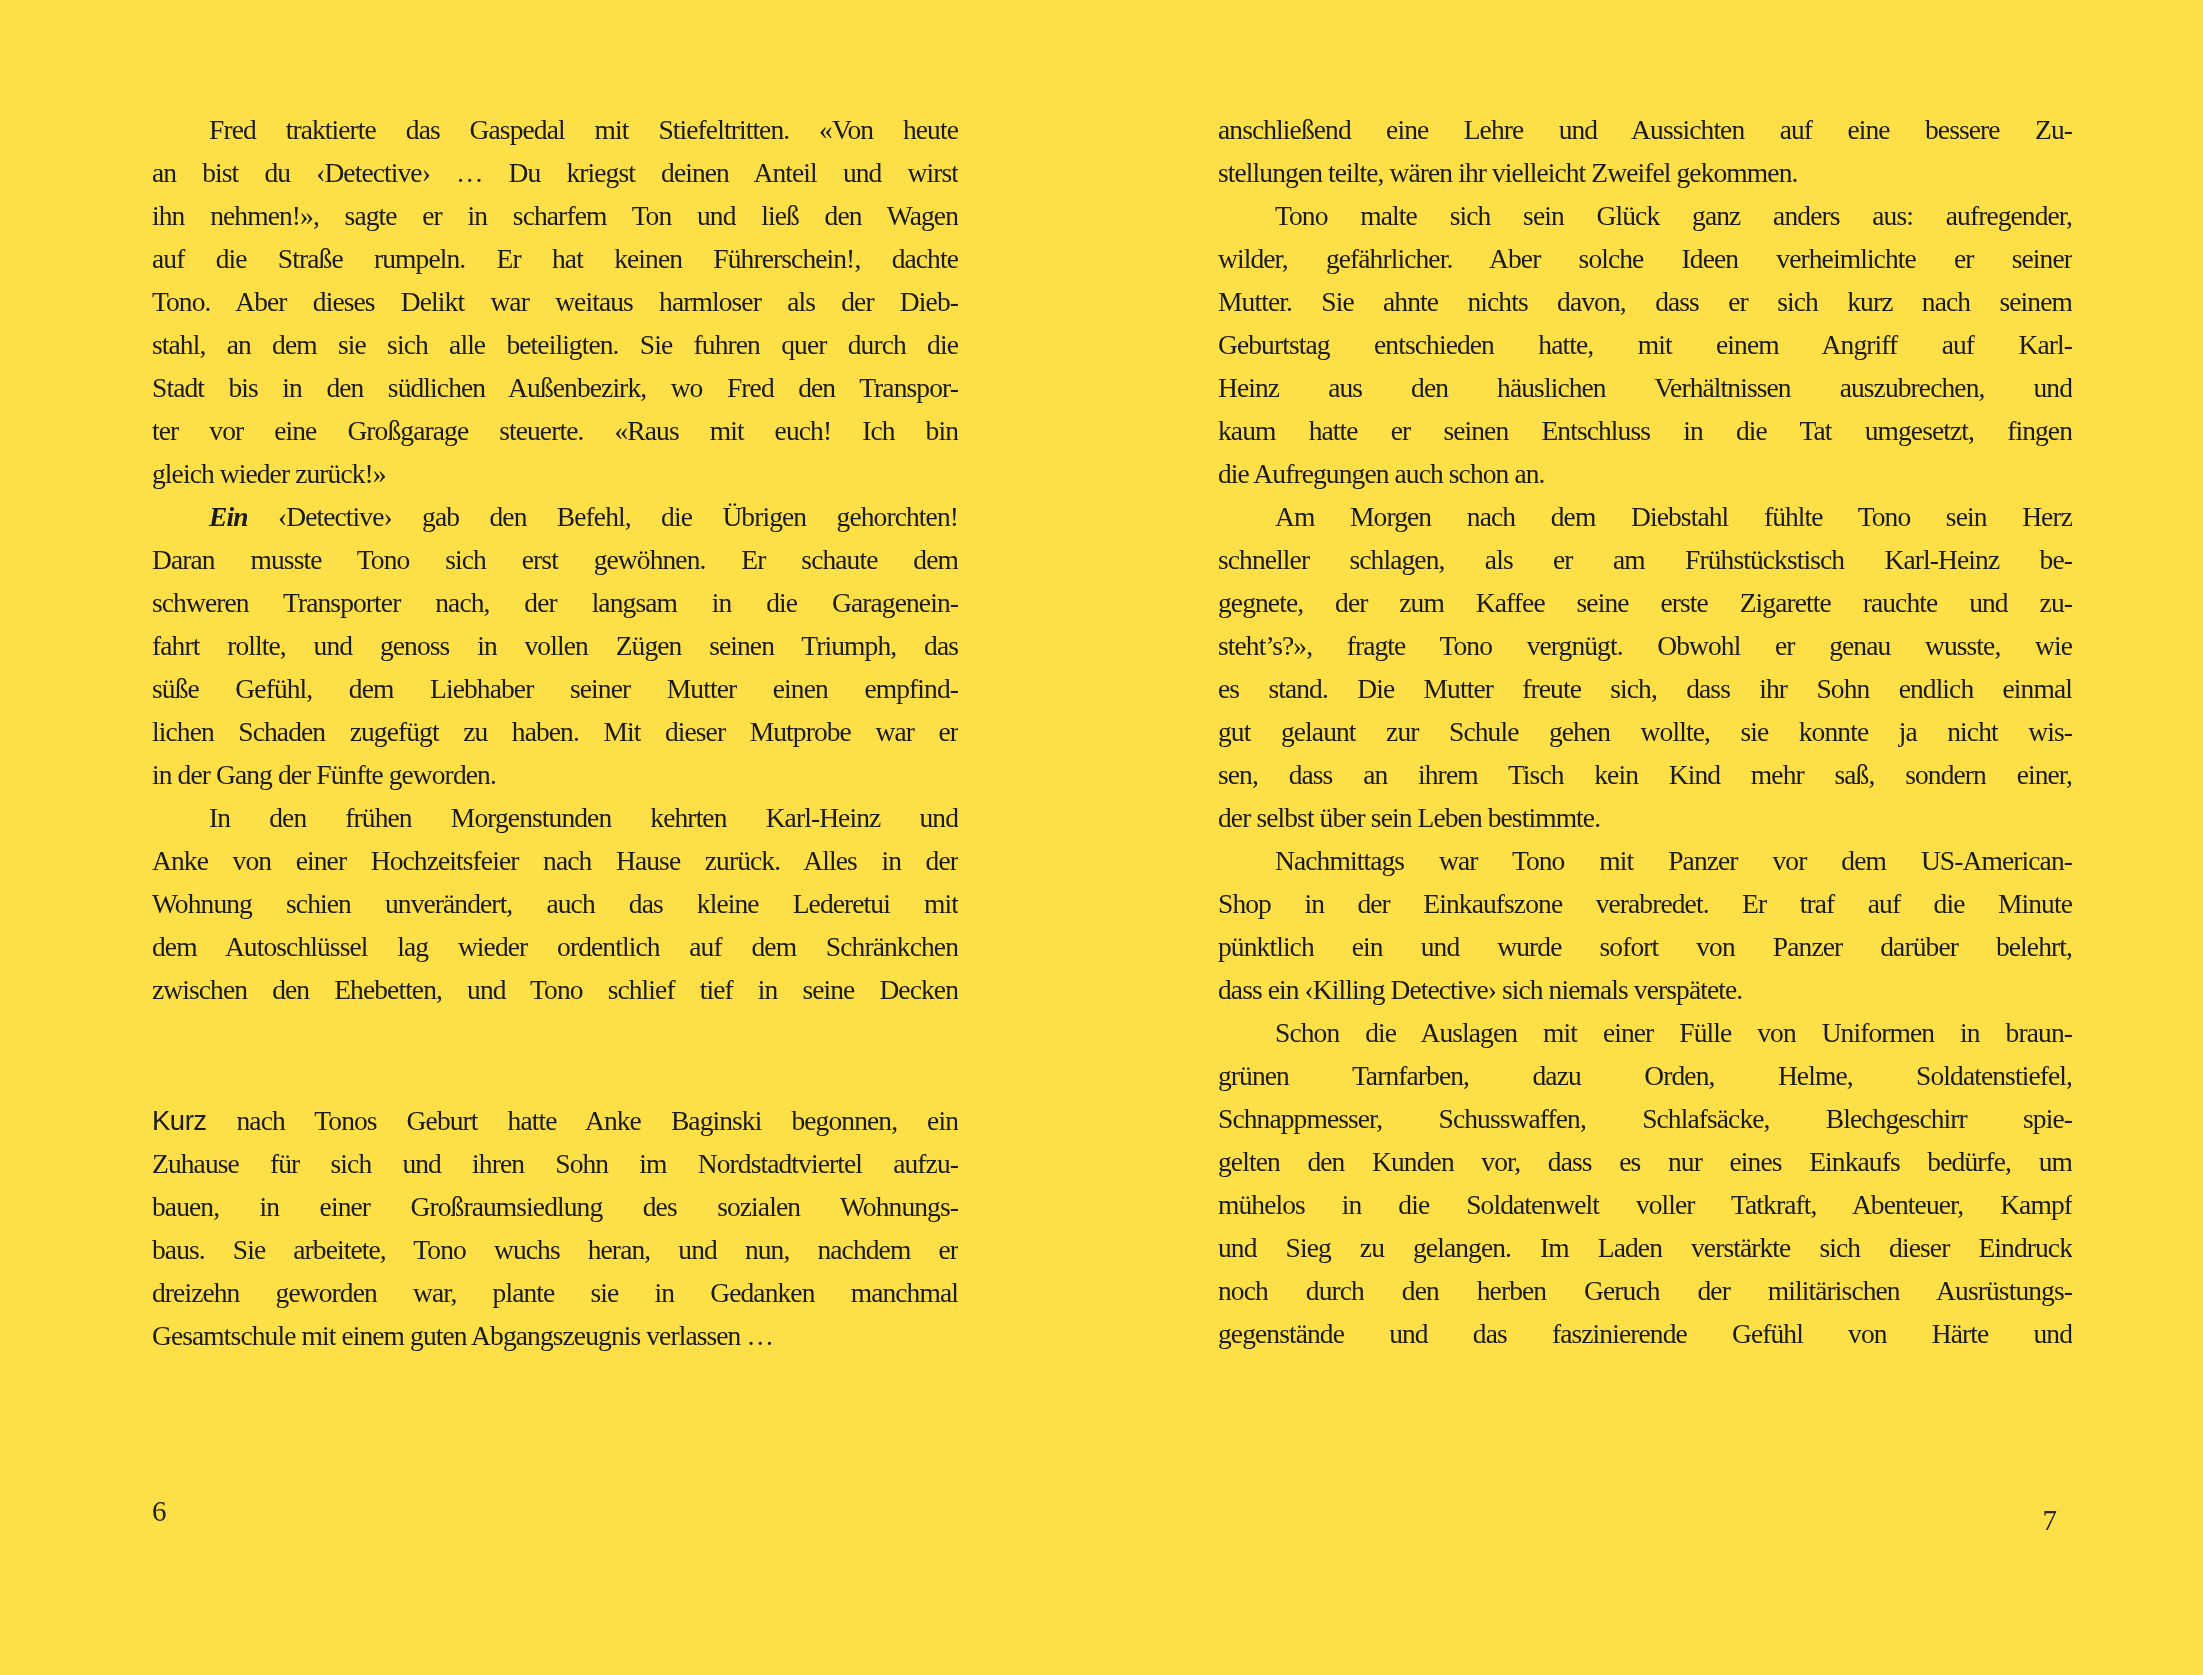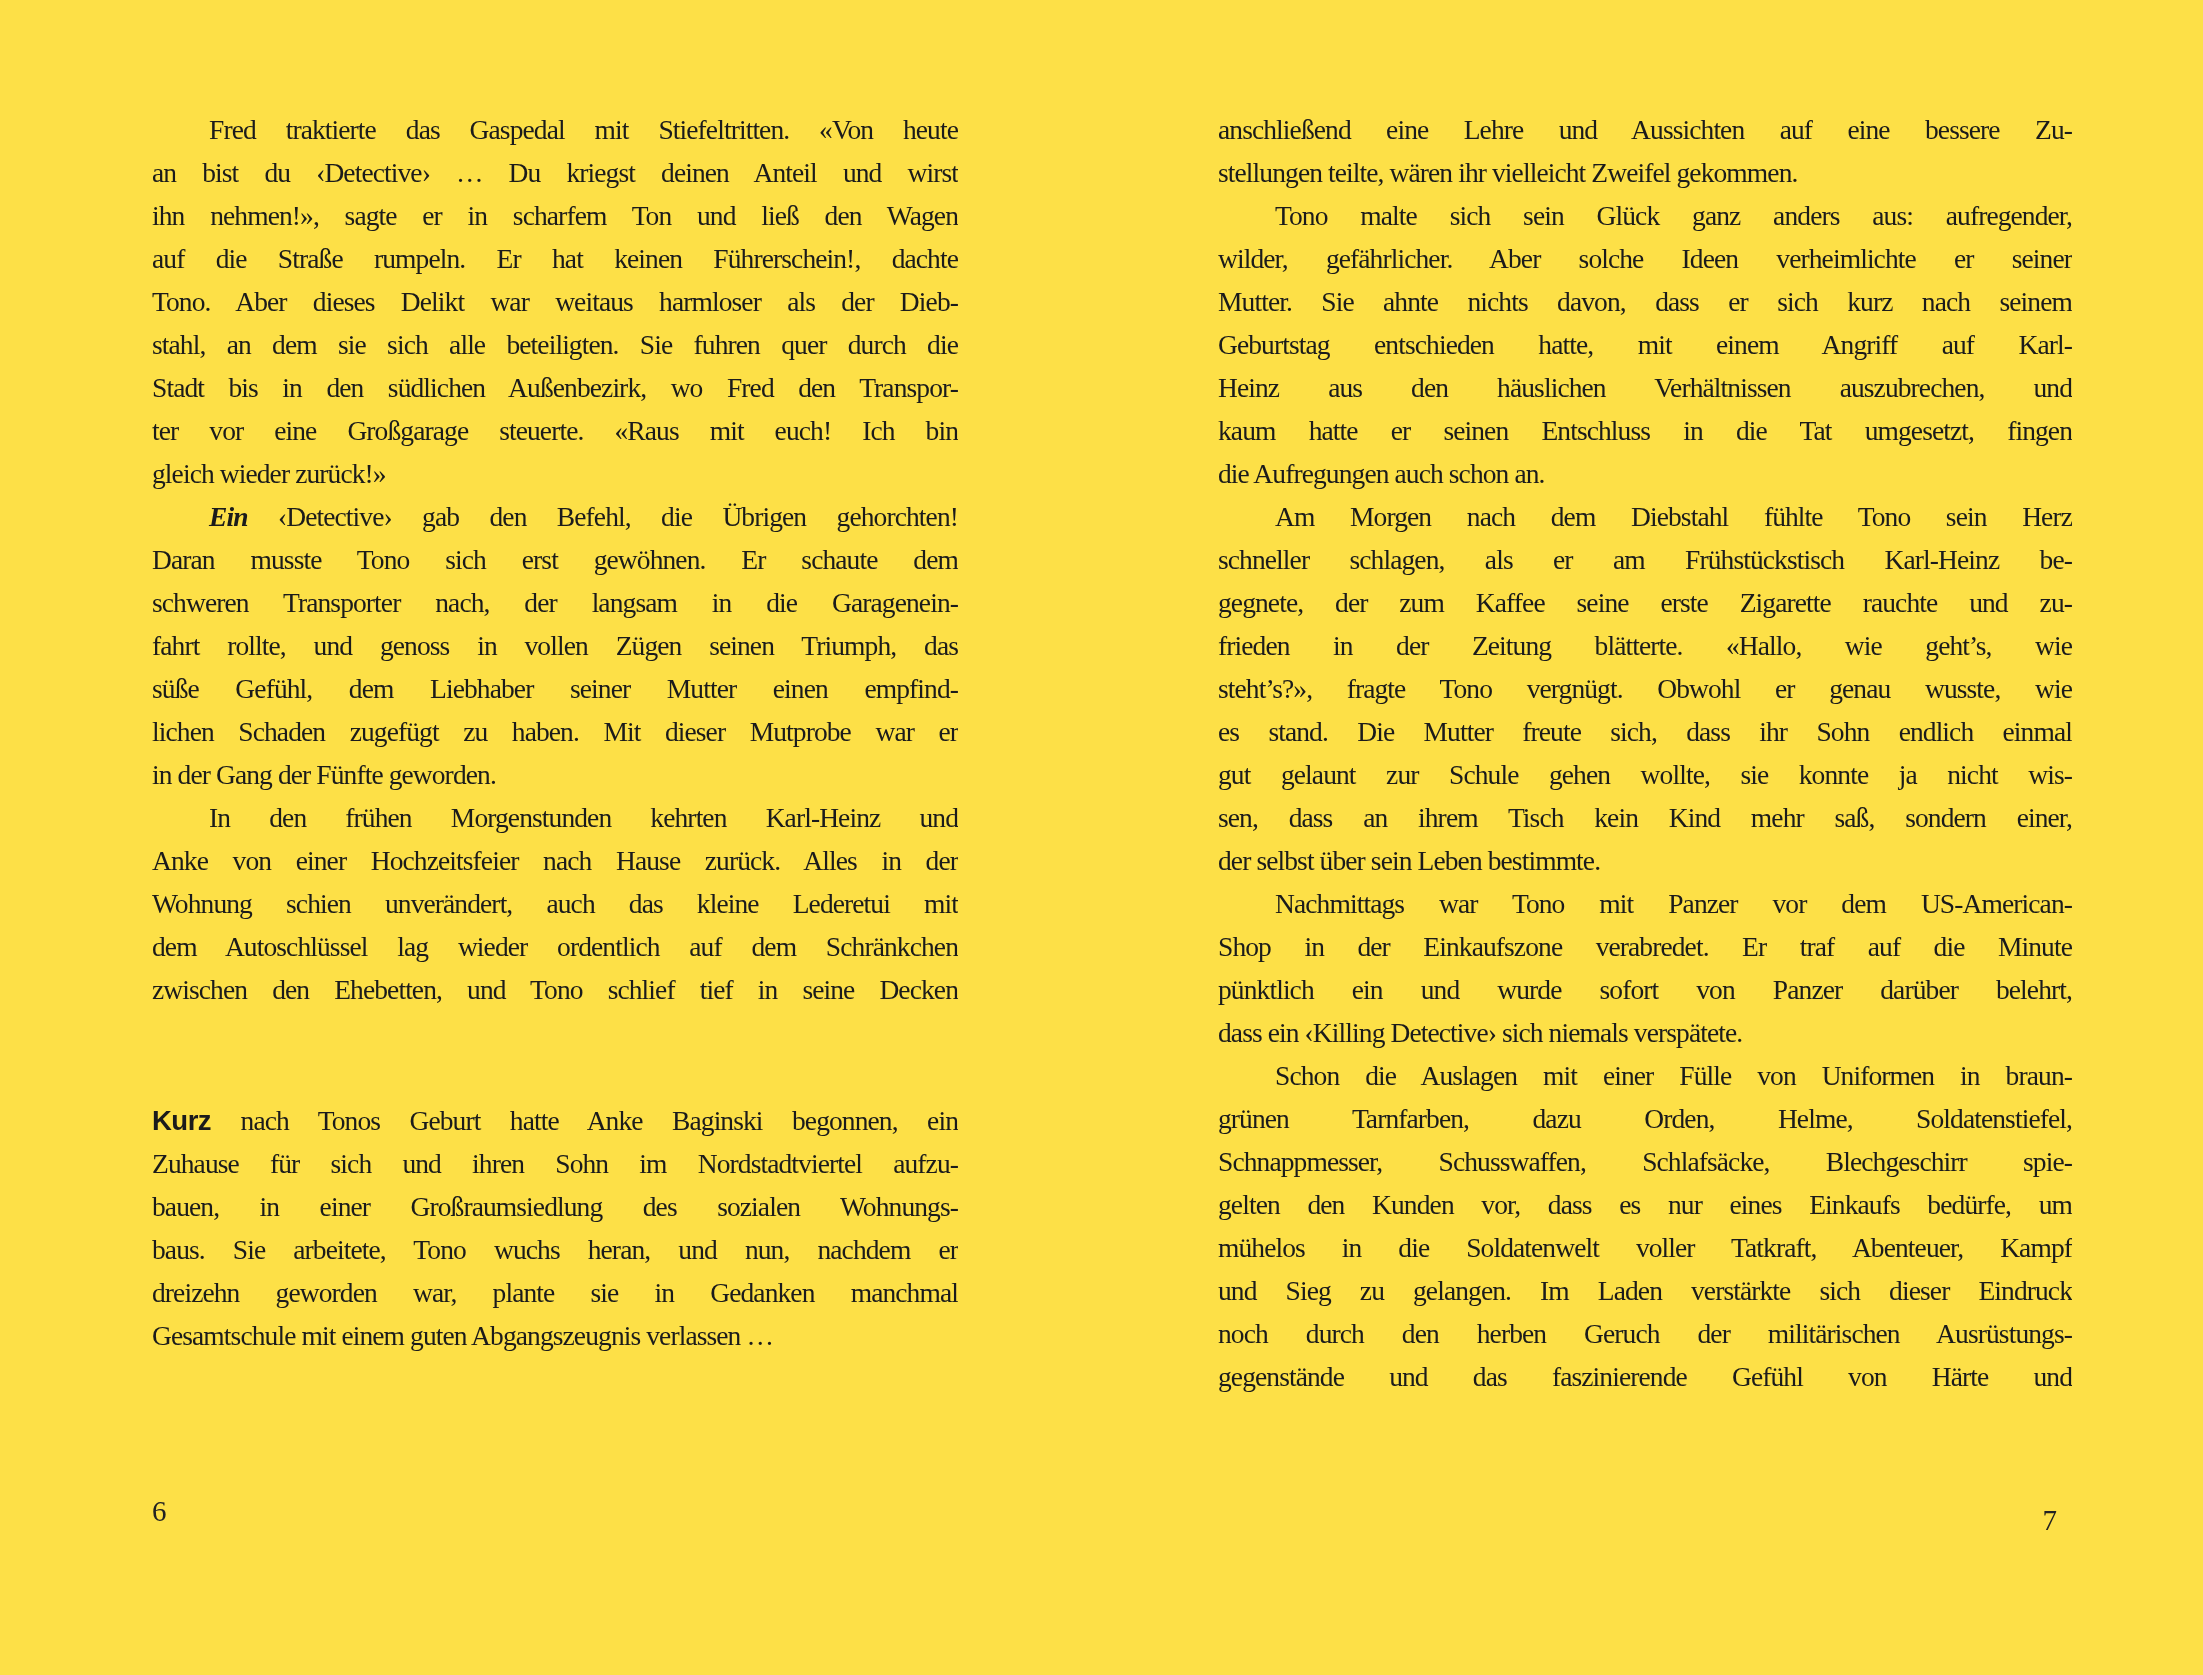--- a/index.html
+++ b/index.html
@@ -29,21 +29,21 @@
     text-align-last: justify;
     -moz-text-align-last: justify;
   }
   .line.last {
     text-align-last: left;
     -moz-text-align-last: left;
   }
   .line.indent { text-indent: 57px; }
   .line.gap { margin-top: 88px; }
   .it { font-style: italic; font-weight: bold; }
-  .bs { font-family: "Liberation Sans", sans-serif; font-weight: bold; letter-spacing: -0.5px; }
+  .bs { font-family: "Liberation Sans", sans-serif; font-weight: normal; letter-spacing: -0.5px; }
   .folio {
     position: absolute;
     font-size: 29px;
     line-height: 33px;
     color: #222;
   }
   .folio-left  { left: 152px; top: 1495px; }
   .folio-right { left: 1203px; top: 1504px; width: 854px; text-align: right; }
 </style>
 </head>
@@ -91,21 +91,20 @@
         <div class="line indent"><span>Tono malte sich sein Glück ganz anders aus: aufregender,</span></div>
         <div class="line"><span>wilder, gefährlicher. Aber solche Ideen verheimlichte er seiner</span></div>
         <div class="line"><span>Mutter. Sie ahnte nichts davon, dass er sich kurz nach seinem</span></div>
         <div class="line"><span>Geburtstag entschieden hatte, mit einem Angriff auf Karl-</span></div>
         <div class="line"><span>Heinz aus den häuslichen Verhältnissen auszubrechen, und</span></div>
         <div class="line"><span>kaum hatte er seinen Entschluss in die Tat umgesetzt, fingen</span></div>
         <div class="line last"><span>die Aufregungen auch schon an.</span></div>
         <div class="line indent"><span>Am Morgen nach dem Diebstahl fühlte Tono sein Herz</span></div>
         <div class="line"><span>schneller schlagen, als er am Frühstückstisch Karl-Heinz be-</span></div>
         <div class="line"><span>gegnete, der zum Kaffee seine erste Zigarette rauchte und zu-</span></div>
-        <div class="line"><span>frieden in der Zeitung blätterte. «Hallo, wie geht’s, wie</span></div>
         <div class="line"><span>steht’s?», fragte Tono vergnügt. Obwohl er genau wusste, wie</span></div>
         <div class="line"><span>es stand. Die Mutter freute sich, dass ihr Sohn endlich einmal</span></div>
         <div class="line"><span>gut gelaunt zur Schule gehen wollte, sie konnte ja nicht wis-</span></div>
         <div class="line"><span>sen, dass an ihrem Tisch kein Kind mehr saß, sondern einer,</span></div>
         <div class="line last"><span>der selbst über sein Leben bestimmte.</span></div>
         <div class="line indent"><span>Nachmittags war Tono mit Panzer vor dem US-American-</span></div>
         <div class="line"><span>Shop in der Einkaufszone verabredet. Er traf auf die Minute</span></div>
         <div class="line"><span>pünktlich ein und wurde sofort von Panzer darüber belehrt,</span></div>
         <div class="line last"><span>dass ein ‹Killing Detective› sich niemals verspätete.</span></div>
         <div class="line indent"><span>Schon die Auslagen mit einer Fülle von Uniformen in braun-</span></div>

